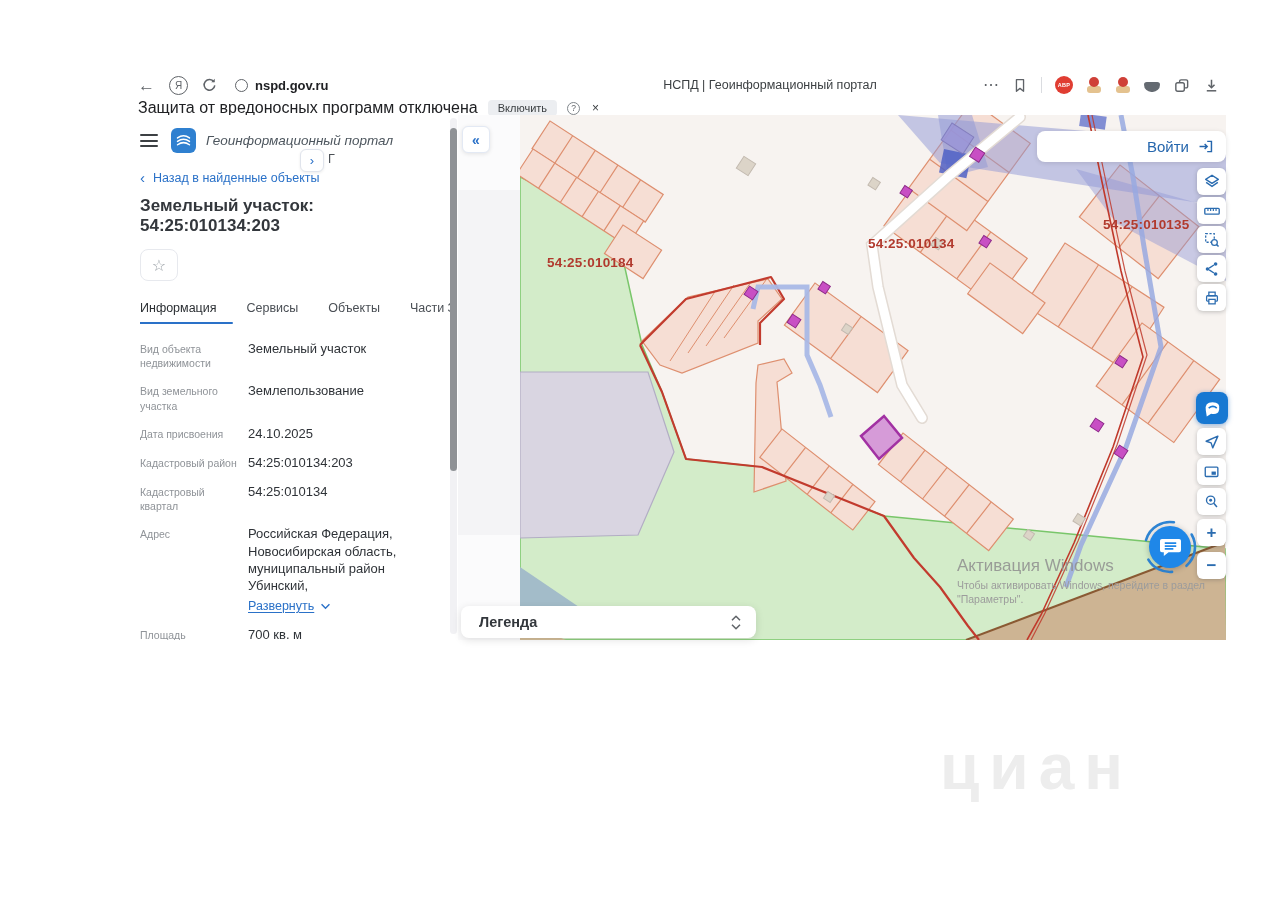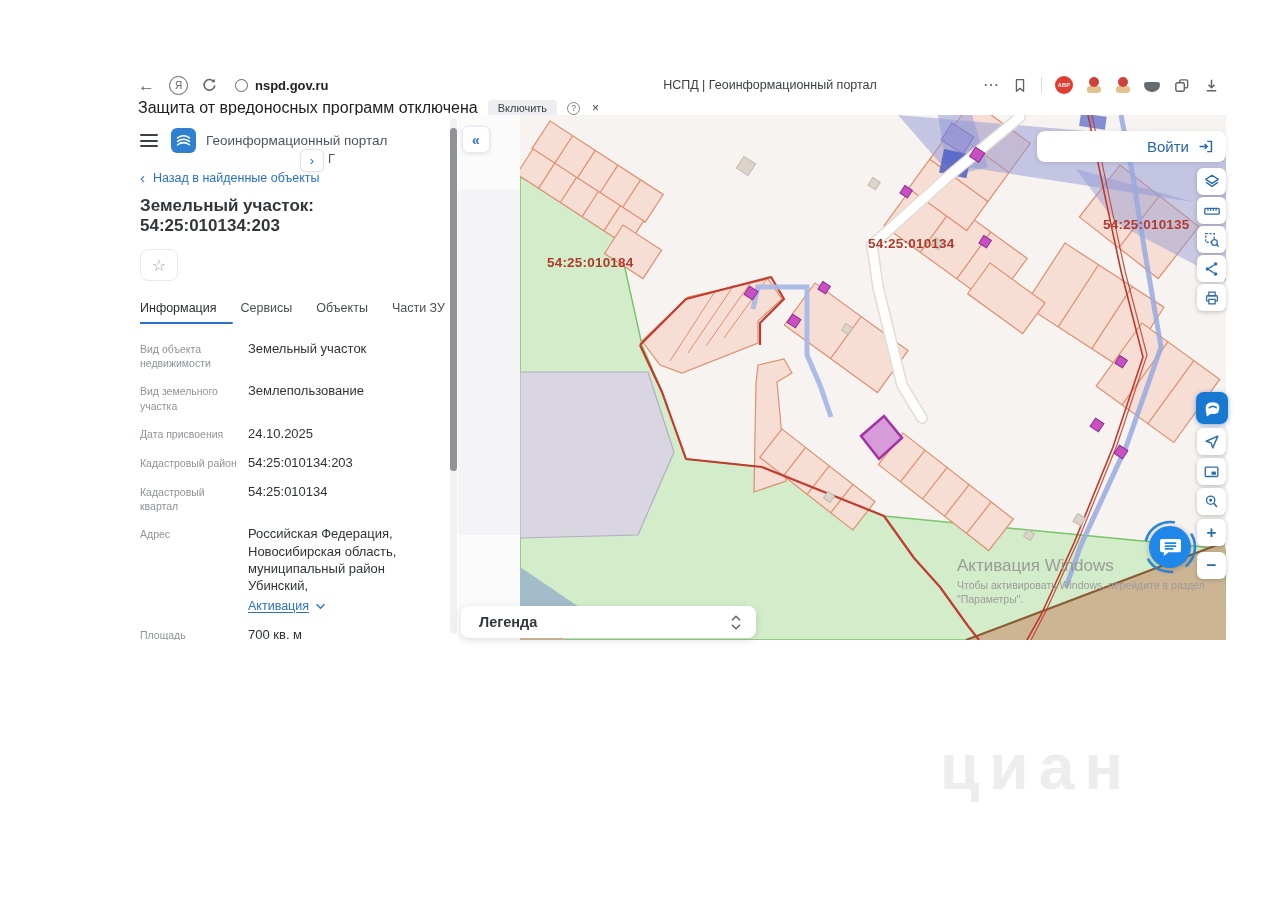--- a/index.html
+++ b/index.html
@@ -28,26 +28,26 @@
   .notice-btn { margin-left:10px; background:#eceef1; border-radius:4px; font-size:11px; color:#3c4043; padding:2px 10px; }
   .notice-help { margin-left:10px; width:13px; height:13px; border:1.2px solid #80868b; border-radius:50%; font-size:8.5px; color:#5f6368; display:flex; align-items:center; justify-content:center; }
   .notice-close { margin-left:12px; font-size:12px; color:#3c4043; }
 
   
   .panel { position:absolute; left:130px; top:115px; width:325px; height:525px; background:#fff; padding-left:10px; overflow:hidden; }
   .panel-header { margin-top:13px; display:flex; align-items:center; }
   .hamburger { width:18px; display:flex; flex-direction:column; gap:3.5px; }
   .hamburger i { display:block; height:2px; background:#3c4043; border-radius:1px; }
   .logo { margin-left:13px; width:25px; height:25px; border-radius:6px; background:#2f80d0; display:flex; align-items:center; justify-content:center; }
-  .app-title { margin-left:10px; font-size:13.5px; color:#4d565e; }
+  .app-title { margin-left:10px; font-size:13.5px; color:#4d565e;font-style:italic; }
   .back-row { margin-top:17px; display:flex; align-items:center; gap:8px; color:#2a71c8; font-size:12.5px; cursor:pointer; }
   .back-chev { font-size:15px; line-height:1; }
   .object-title { margin-top:11px; font-size:17px; font-weight:600; color:#33373c; }
   .star-box { margin-top:13px; width:38px; height:32px; border:1px solid #e7e9ee; border-radius:8px; display:flex; align-items:center; justify-content:center; color:#9aa0a6; font-size:16px; }
-  .tabs { margin-top:20px; width:312px; display:flex; gap:24px; overflow:hidden; white-space:nowrap; }
+  .tabs { margin-top:20px; width:312px; display:flex; gap:30px; overflow:hidden; white-space:nowrap; }
   .tab { font-size:12.5px; color:#4a4f55; padding-bottom:9px; position:relative; flex:none; }
   .tab.active { color:#2b2f33; }
   .tab.active::after { content:""; position:absolute; left:-2px; right:-16px; bottom:0; height:2.5px; background:#2a71c8; border-radius:2px; }
   .tabs-overflow-btn { position:absolute; left:300px; top:149px; width:24px; height:23px; background:#fff; border:1px solid #e0e4ec; border-radius:6px; box-shadow:0 1px 3px rgba(0,0,0,.08); display:flex; align-items:center; justify-content:center; color:#2a71c8; font-size:13px; }
   .tabs-overflow-frag { position:absolute; left:328px; top:152px; font-size:12.5px; color:#4a4f55; }
 
   .fields { margin-top:16px; width:305px; }
   .frow { display:grid; grid-template-columns:102px 1fr; column-gap:6px; margin-bottom:12px; }
   .flabel { font-size:10.5px; color:#8f9398; line-height:1.35; padding-top:2px; }
   .fvalue { font-size:13px; color:#2f3338; line-height:1.32; }
@@ -183,21 +183,21 @@
       </div>
     <div class="frow">
         <div class="flabel">Кадастровый квартал</div>
         <div class="fvalue">54:25:010134</div>
       </div>
     <div class="frow">
       <div class="flabel">Адрес</div>
       <div class="fvalue">
         <div>Российская Федерация, Новосибирская область, муниципальный район Убинский,</div>
         <div class="expand-link">
-          <span>Активация</span>
+          <span>Развернуть</span>
           <svg width="11" height="7" viewBox="0 0 12 8">
               <path d="M1.5 1.5 L6 6 L10.5 1.5" stroke="#2a71c8" stroke-width="1.6" fill="none"></path>
             </svg>
         </div>
       </div>
     </div>
     <div class="frow">
         <div class="flabel">Площадь уточненная</div>
         <div class="fvalue">700 кв. м</div>
       </div>

